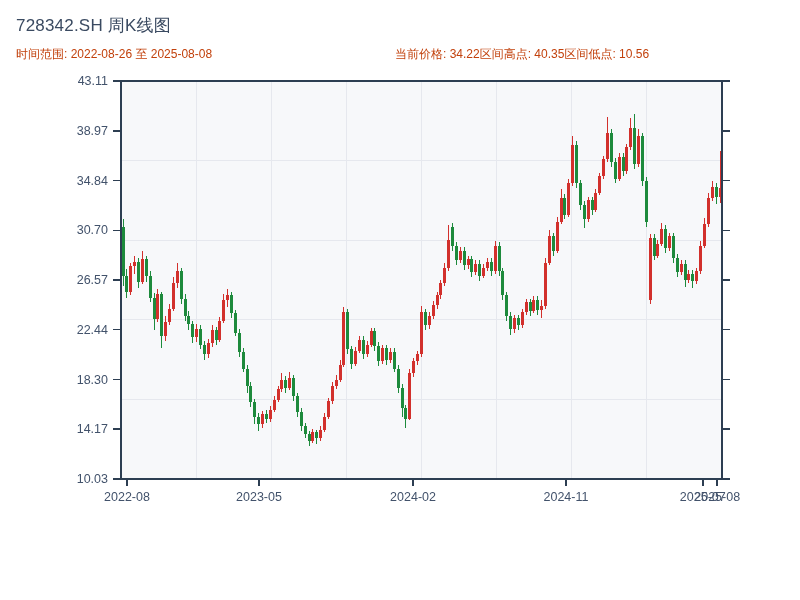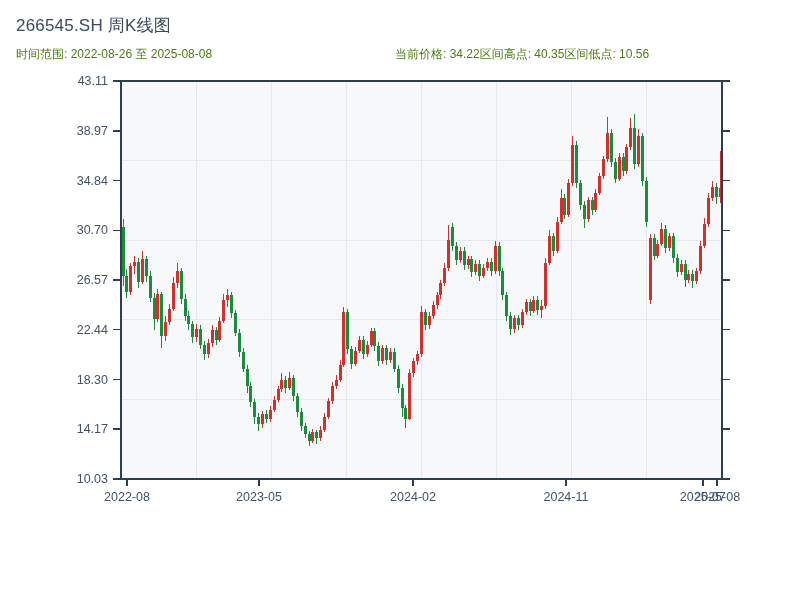--- a/index.html
+++ b/index.html
@@ -1,28 +1,28 @@
 <!DOCTYPE html>
 <html><head>
 <meta charset="utf-8">
 <style>
   html,body{margin:0;padding:0;background:#ffffff;}
   #stage{position:relative;width:800px;height:600px;background:#ffffff;overflow:hidden;
          font-family:"Liberation Sans",sans-serif;}
   .title{position:absolute;left:16px;top:14px;font-size:17px;font-weight:500;color:#3a4a61;letter-spacing:.2px;}
-  .meta-row{position:absolute;left:0;top:46px;width:800px;height:16px;font-size:12px;color:#4d7c0f;}
+  .meta-row{position:absolute;left:0;top:46px;width:800px;height:16px;font-size:12px;color:#c2410c;}
   .range-label{position:absolute;left:16px;top:0;}
   .stats{position:absolute;left:395px;top:0;display:flex;}
   svg text{font-family:"Liberation Sans",sans-serif;}
 </style>
 </head>
 <body>
 
 <div id="stage">
-  <div class="title">266545.SH 周K线图</div>
+  <div class="title">728342.SH 周K线图</div>
   <div class="meta-row">
     <span class="range-label">时间范围: 2022-08-26 至 2025-08-08</span>
     <span class="stats">
       <span>当前价格: 34.22</span>
       <span>区间高点: 40.35</span>
       <span>区间低点: 10.56</span>
     </span>
   </div>
   <svg id="kchart" width="800" height="600" viewBox="0 0 800 600" style="position:absolute;left:0;top:0;">
       <rect x="121" y="81" width="601" height="398" fill="#f7f8fa"></rect>

